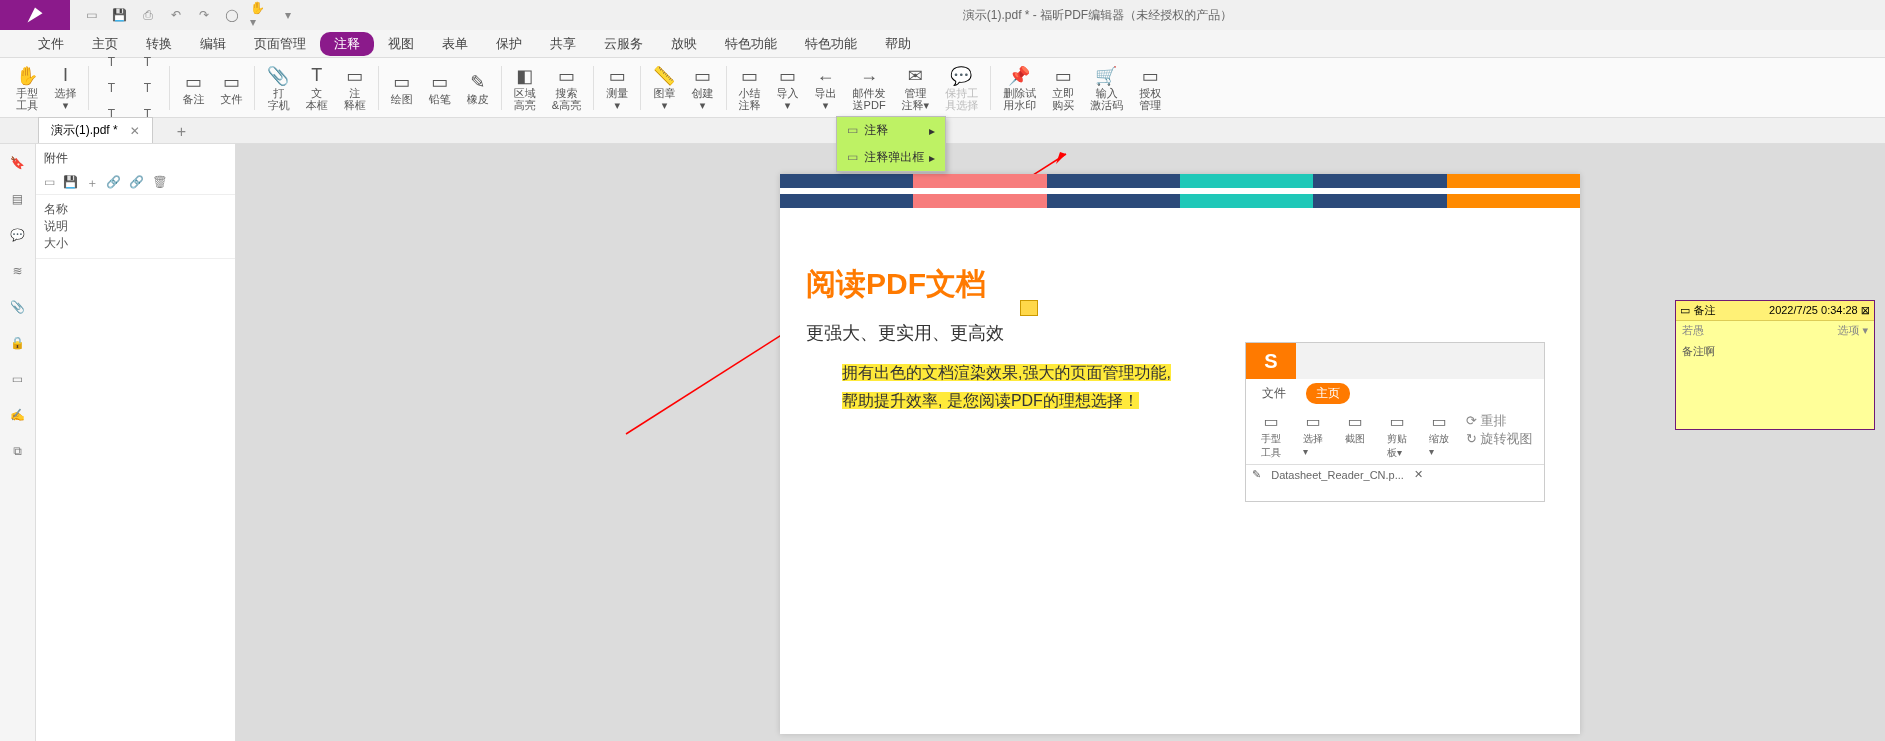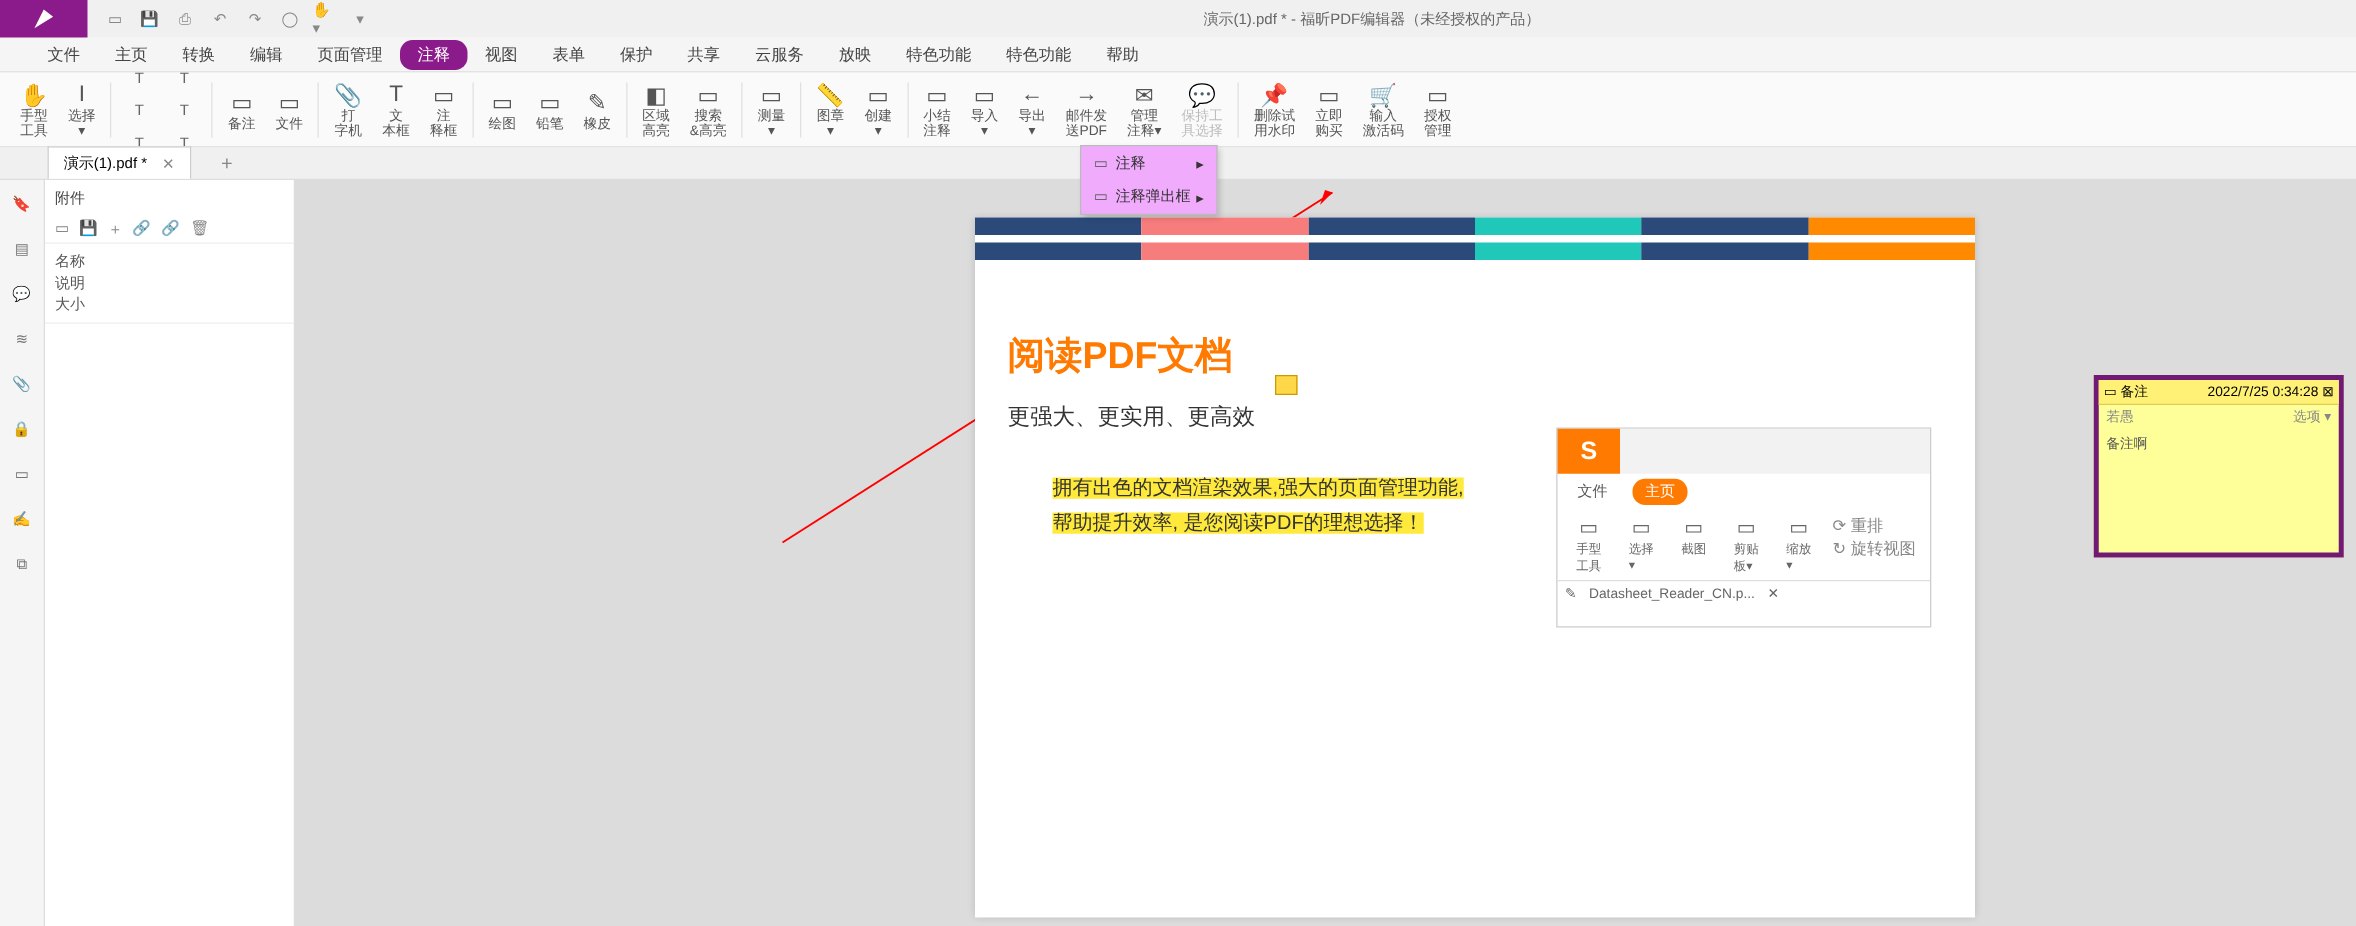--- a/index.html
+++ b/index.html
@@ -33,28 +33,28 @@
 .attach-toolbar { display: flex; gap: 8px; padding: 2px 8px; color: #888; }
 .attach-cols { display: flex; padding: 6px 8px; font-size: 12px; color: #555; border-top: 1px solid #eee; border-bottom: 1px solid #eee; flex-direction: column; }
 .attach-cols span:nth-child(1){ width: 70px; }
 .attach-cols span:nth-child(2){ flex:1; }
 .canvas-area { flex: 1; background: #dcdcdc; position: relative; overflow: hidden; }
 .page { position: absolute; left: 780px; top: 30px; width: 800px; height: 560px; background: #fff; box-shadow: 0 0 6px rgba(0,0,0,.15); }
 .color-strip { height: 14px; display: flex; }
 .color-strip div { flex: 1; }
 .doc-content { padding: 56px 26px 0 26px; }
 .doc-h1 { color: #ff7a00; font-size: 30px; font-weight: bold; margin-bottom: 16px; }
-.doc-sub { color: #333; font-size: 18px; margin-bottom: 32px; }
+.doc-sub { color: #333; font-size: 18px; margin-bottom: 14px; }
 .doc-hl { background: #ffea3b; color: #333; font-size: 16px; line-height: 28px; display: inline; margin-left: 36px; }
 .note-icon { position: absolute; left: 1020px; top: 158px; width: 18px; height: 16px; background: #ffd84a; border: 1px solid #cc9900; }
 .arrow-line { position: absolute; pointer-events: none; }
-.dropdown-menu { position: absolute; left: 864px; top: 116px; background: #f0abfc; border: 1px solid #bbb; box-shadow: 2px 2px 5px rgba(0,0,0,.2); width: 110px; z-index: 50; }
+.dropdown-menu { position: absolute; left: 836px; top: 116px; background: #bef264; border: 1px solid #bbb; box-shadow: 2px 2px 5px rgba(0,0,0,.2); width: 110px; z-index: 50; }
 .dd-item { padding: 5px 10px; font-size: 12px; color: #333; display: flex; align-items: center; justify-content: space-between; cursor: pointer; }
 .dd-item .ic { width: 14px; margin-right: 6px; color: #666; }
-.sticky-note { position: absolute; right: 10px; top: 300px; width: 200px; height: 146px; background: #ffff99; border: 4px solid #701a75; z-index: 40; font-size: 11px; margin-left: 20px; }
+.sticky-note { position: absolute; right: 10px; top: 300px; width: 200px; height: 130px; background: #ffff99; border: 1px solid #701a75; z-index: 40; font-size: 11px; margin-left: 20px; }
 .sticky-head { background: #fff176; padding: 2px 4px; display: flex; justify-content: space-between; align-items: center; border-bottom: 1px solid #ddcc55; }
 .sticky-row2 { display: flex; justify-content: space-between; padding: 2px 6px; color: #888; }
 .sticky-body { padding: 4px 6px; color: #555; }
 .mini-app { position: absolute; left: 1245px; top: 342px; width: 300px; height: 160px; background: #fff; border: 1px solid #ccc; z-index: 30; }
 .mini-topbar { height: 36px; background: linear-gradient(90deg, #ff7a00 0 50px, #f2f2f2 50px); display: flex; align-items: center; }
 .mini-logo { width: 50px; height: 36px; display: flex; align-items: center; justify-content: center; color: #fff; font-size: 20px; font-weight: bold; }
 .mini-tabbar { display: flex; align-items: center; padding: 4px 6px; gap: 10px; font-size: 12px; }
 .mini-tab { padding: 2px 10px; color: #555; cursor: pointer; }
 .mini-tab.active { background: #ff7a00; color: #fff; border-radius: 10px; }
 .mini-ribbon { display: flex; padding: 4px 6px; gap: 4px; }

